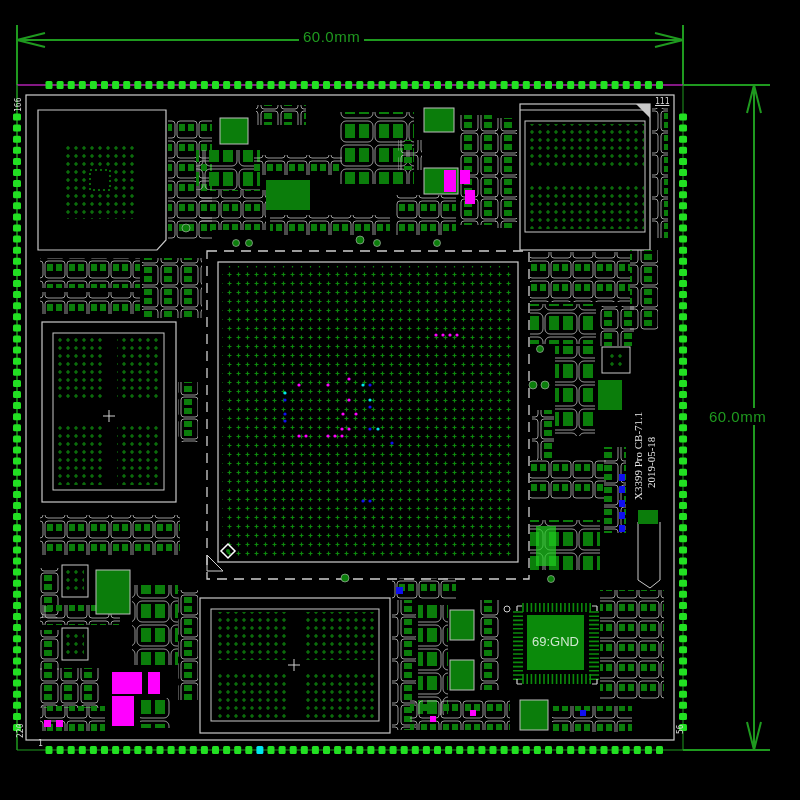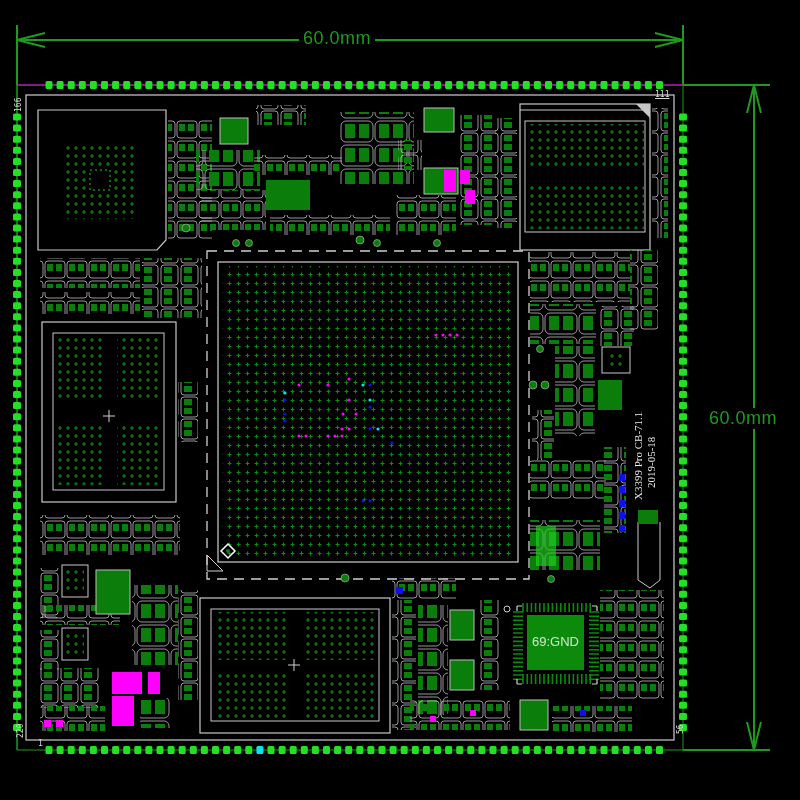--- a/index.html
+++ b/index.html
@@ -1,18 +1,18 @@
 <!DOCTYPE html>
 <html><head>
 <meta charset="utf-8">
 <style>
   html, body { margin:0; padding:0; background:#000; }
   body { width:800px; height:800px; position:relative; overflow:hidden; font-family:"DejaVu Sans Mono", monospace; }
   #board { position:absolute; left:0; top:0; width:800px; height:800px; }
-  .dim-label { position:absolute; color:#1f9a1f; font-family:"Liberation Sans", sans-serif; font-size:18px; letter-spacing:0.5px; background:#000; padding:0 4px; }
+  .dim-label { position:absolute; color:#1f9a1f; font-family:"Liberation Sans", sans-serif; font-size:15px; letter-spacing:0.5px; background:#000; padding:0 4px; }
   .pin-label { position:absolute; color:#d8d8d8; font-size:8px; font-family:"DejaVu Sans Mono", monospace; }
   .silk-text { position:absolute; color:#e8e8e8; font-family:"Liberation Serif", serif; font-size:11px; white-space:nowrap; transform-origin:0 0; transform:rotate(-90deg); }
   .ic-label { position:absolute; color:#cfe8cf; font-family:"Liberation Sans", sans-serif; font-size:13px; }
 </style>
 </head>
 <body>
 
 <svg id="board" width="800" height="800" viewBox="0 0 800 800" xmlns="http://www.w3.org/2000/svg">
   <defs>
     <pattern id="bgaDots" width="9" height="9" patternUnits="userSpaceOnUse">
@@ -471,20 +471,20 @@
       <circle cx="545" cy="385" r="4"></circle>
     <circle cx="551" cy="579" r="3.5"></circle>
       <circle cx="345" cy="578" r="4"></circle>
   </g>
 </svg>
 
 <div class="dim-label" style="left:299px; top:28px;">60.0mm</div>
 <div class="dim-label" style="left:705px; top:408px;">60.0mm</div>
 
 <div class="pin-label" style="left:14px; top:96px; transform:rotate(-90deg); transform-origin:0 0; top:112px;">166</div>
-<div class="pin-label" style="left:655px; top:90px;text-decoration:underline;">111</div>
+<div class="pin-label" style="left:655px; top:97px;text-decoration:underline;">111</div>
 <div class="pin-label" style="left:16px; top:738px; transform:rotate(-90deg); transform-origin:0 0;">220</div>
 <div class="pin-label" style="left:676px; top:734px; transform:rotate(-90deg); transform-origin:0 0;">56</div>
 <div class="pin-label" style="left:38px; top:739px;">1</div>
 
 <div class="silk-text" style="left:632px; top:500px;">X3399 Pro CB-71.1</div>
 <div class="silk-text" style="left:645px; top:488px;">2019-05-18</div>
 <div class="ic-label" style="left:532px; top:634px;">69:GND</div>
 
 </body></html>

